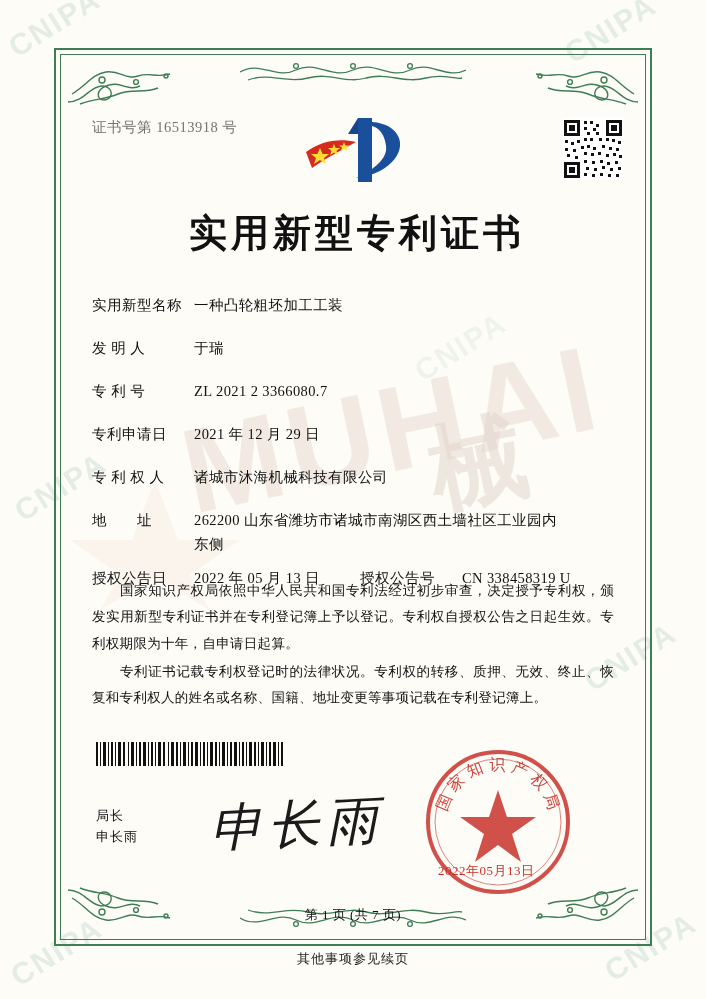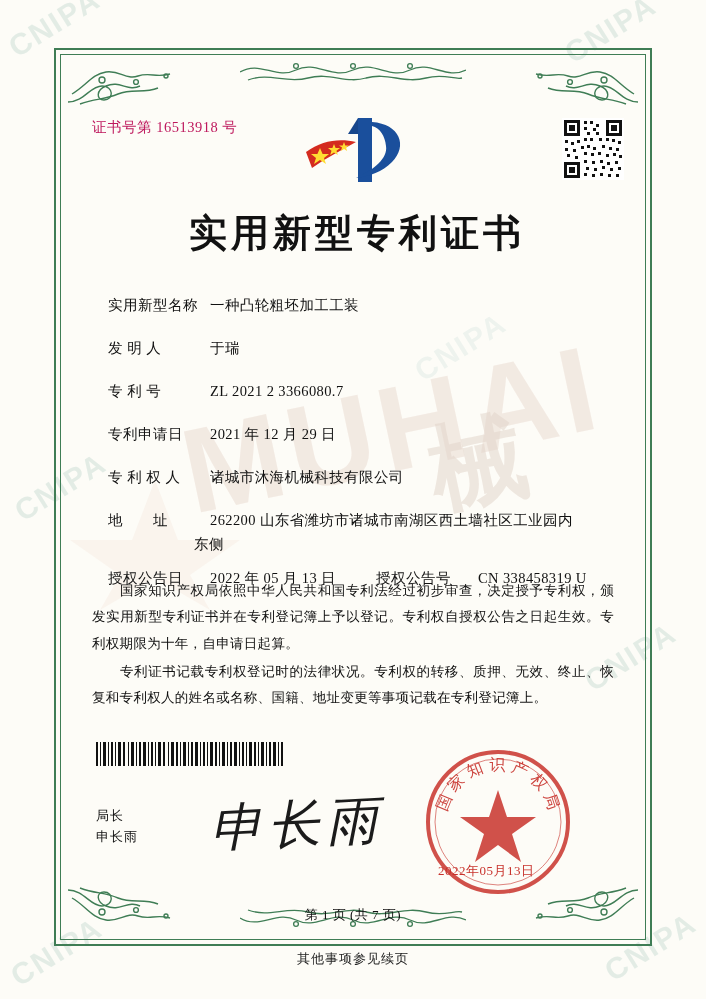--- a/index.html
+++ b/index.html
@@ -100,21 +100,21 @@
   .orn-bl { left: 66px;  top: 884px; transform: scaleY(-1); }
   .orn-br { left: 520px; top: 884px; transform: scale(-1,-1); }
   .orn-tc { left: 240px; top: 54px; width: 226px; height: 34px;}
   .orn-bc { left: 240px; top: 902px; width: 226px; height: 34px; transform: scaleY(-1);}
 
   
   .cert-no {
     position: absolute;
     left: 92px; top: 118px;
     font-size: 14.5px;
-    color: #be185d;
+    color: #737373;
     letter-spacing: 0.5px;
   }
   .logo {
     position: absolute;
     left: 296px; top: 112px;
     width: 120px; height: 80px;
   }
   .qr {
     position: absolute;
     right: 82px; top: 118px;
@@ -139,21 +139,20 @@
     top: 295px;
     width: 520px;
     font-size: 14.5px;
     color: #111;
   }
   .frow {
     display: flex;
     align-items: flex-start;
     margin-bottom: 22px;
     line-height: 1.45;
-    margin-left: 16px;
   }
   .flabel {
     width: 102px;
     flex: 0 0 102px;
     white-space: nowrap;
     letter-spacing: 0.5px;
   }
   .fvalue {
     flex: 1;
     letter-spacing: 0.4px;

